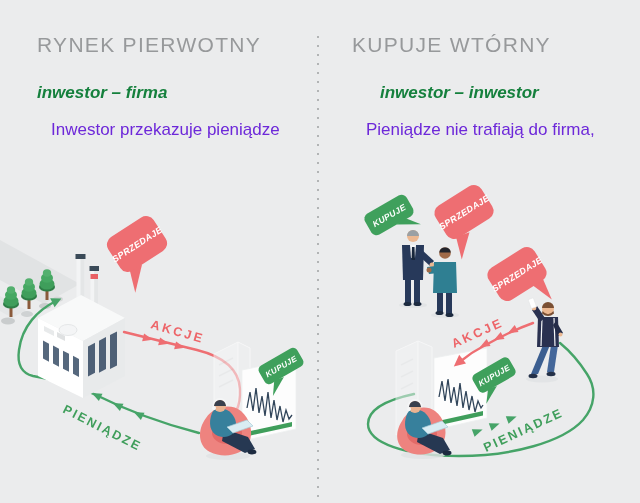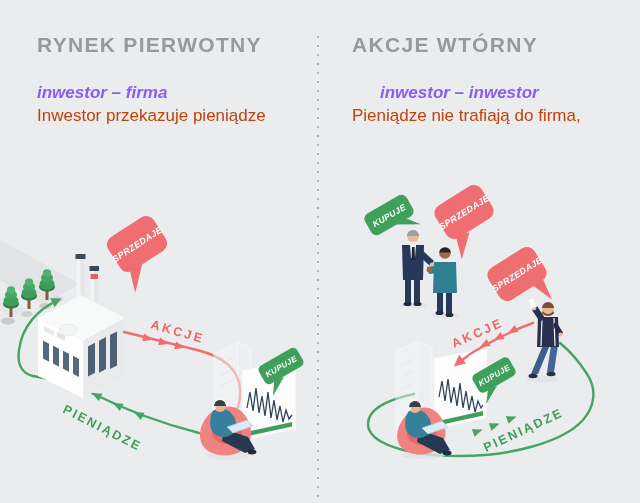--- a/index.html
+++ b/index.html
@@ -12,31 +12,31 @@
   }
   .divider{
     position:absolute;left:317px;top:36px;width:2px;height:462px;
     background:repeating-linear-gradient(180deg,#b2b4b5 0 2px,transparent 2px 9px);
   }
   .panel{position:absolute;top:0;height:100%;}
   .panel.left{left:0;width:318px;}
   .panel.right{left:326px;width:314px;}
   .panel h1{
     margin:0;position:absolute;top:33px;left:37px;
-    font-size:21px;font-weight:bold;letter-spacing:1.3px;color:#97999b;
+    font-size:21px;font-weight:normal;letter-spacing:1.3px;color:#97999b;
   }
   .panel.right h1{left:26px;}
   .panel h2{
     margin:0;position:absolute;top:83px;left:37px;
-    font-size:17px;font-weight:bold;font-style:italic;color:#8b5cf6;
+    font-size:17px;font-weight:bold;font-style:italic;color:#15803d;
   }
   .panel.right h2{left:26px;margin-left:28px;}
   .panel p{
-    margin:0;position:absolute;top:105px;left:37px;
-    font-size:17px;line-height:22px;color:#c2410c;
+    margin:14px;position:absolute;top:105px;left:37px;
+    font-size:17px;line-height:22px;color:#6d28d9;
   }
   .panel.right p{left:26px;}
   .illus{position:absolute;left:0;bottom:0;}
   svg text{font-family:"Liberation Sans", sans-serif;}
 </style>
 </head>
 <body>
 
 <div class="canvas">
   <div class="divider"></div>
@@ -161,21 +161,21 @@
         <polygon points="227,247 247,240 253,246 233,253" fill="#d9ecf3" stroke="#a9cdd9" stroke-width="0.7"></polygon>
         <circle cx="220" cy="226" r="6" fill="#eab391"></circle>
         <path d="M 214,226 a 6,6 0 0 1 12,0" fill="#39404d"></path>
         <path d="M 213.2,225.5 a 6.8,6.8 0 0 1 13.6,0" fill="none" stroke="#f5f6f7" stroke-width="1.5"></path>
         <circle cx="214" cy="228" r="2" fill="#f5f6f7"></circle>
       </g>
     </svg>
   </section>
 
   <section class="panel right">
-    <h1>AKCJE WTÓRNY</h1>
+    <h1>KUPUJE WTÓRNY</h1>
     <h2>inwestor – inwestor</h2>
     <p>
       <span>Pieniądze nie trafiają do firma,</span><br>
     </p>
 
     <svg class="illus" width="314" height="328" viewBox="0 0 314 328">
 
       <g>
         <path d="M 88,219 C 60,225 42,235 42,249 C 42,268 80,281 133,281 C 186,281 237,267 257,245 C 269,231 271,214 261,199 C 254,188 245,177 234,168" fill="none" stroke="#46a468" stroke-width="2.4" stroke-linecap="round"></path>
         <polygon points="156.6,254.6 148.6,261.8 145.8,254.2" fill="#46a468"></polygon>

